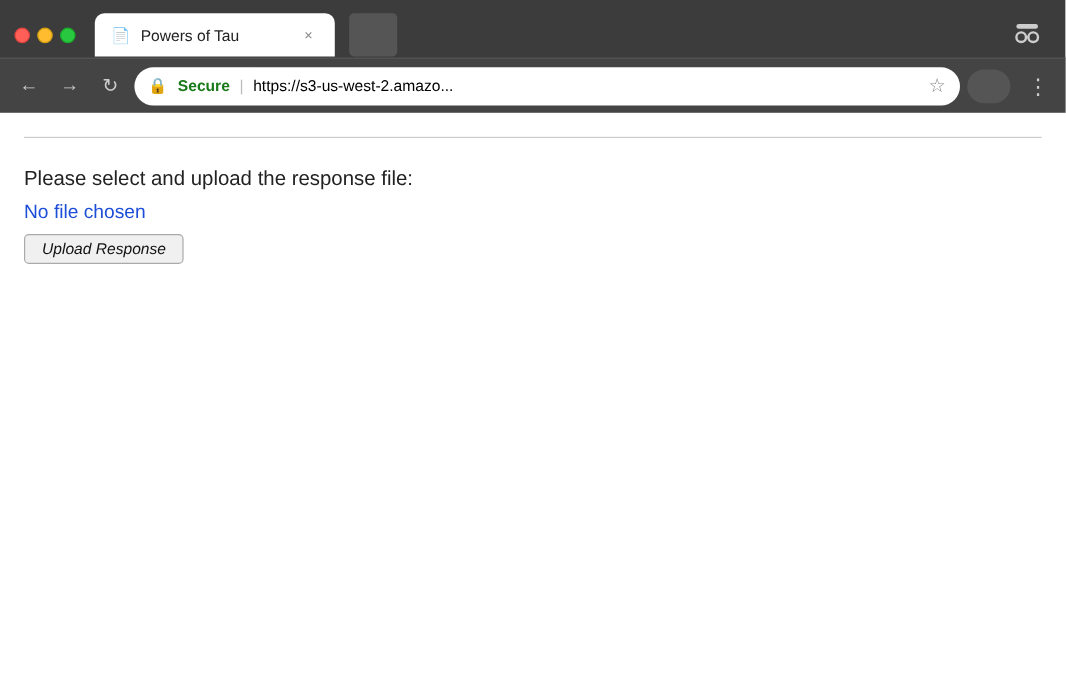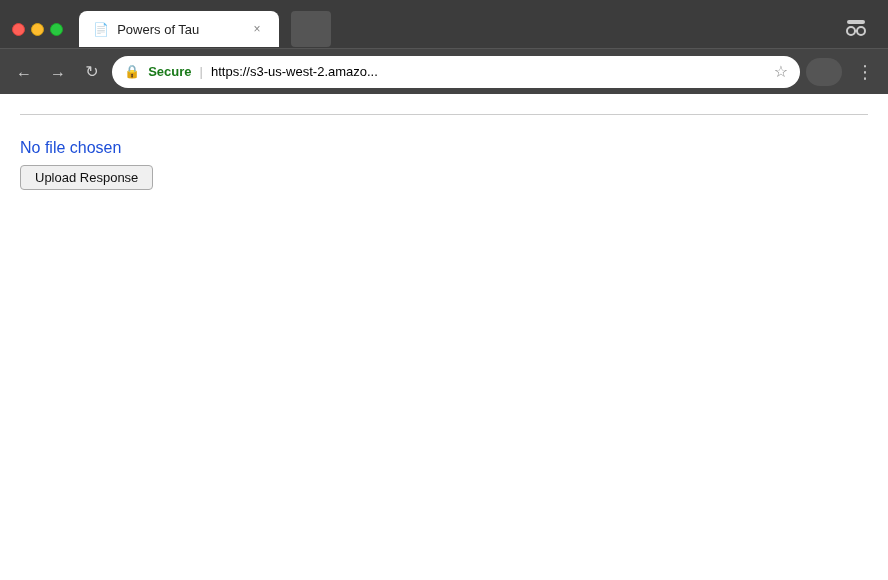--- a/index.html
+++ b/index.html
@@ -256,20 +256,21 @@
     .upload-btn {
       background: #f0f0f0;
       border: 1px solid #aaa;
       border-radius: 4px;
       padding: 4px 14px;
       font-size: 13px;
       color: #111;
       cursor: pointer;
       font-family: inherit;
       display: block;
+      font-style: italic;
     }
   </style>
 </head>
 <body>
 
 <div class="browser-chrome">
 
   <div class="title-bar">
     <div class="traffic-lights">
       <div class="traffic-light tl-red"></div>
@@ -323,20 +324,21 @@
   </div>
 
 </div>
 
 <div class="content-area">
 
 
   <hr class="divider">
 
   <div class="upload-section">
+    <span class="upload-label">Please select and upload the response file:</span>
 
     <div class="file-input-row">
       <span class="no-file-text">No file chosen</span>
     </div>
 
     <button class="upload-btn">Upload Response</button>
   </div>
 
 </div>
 

